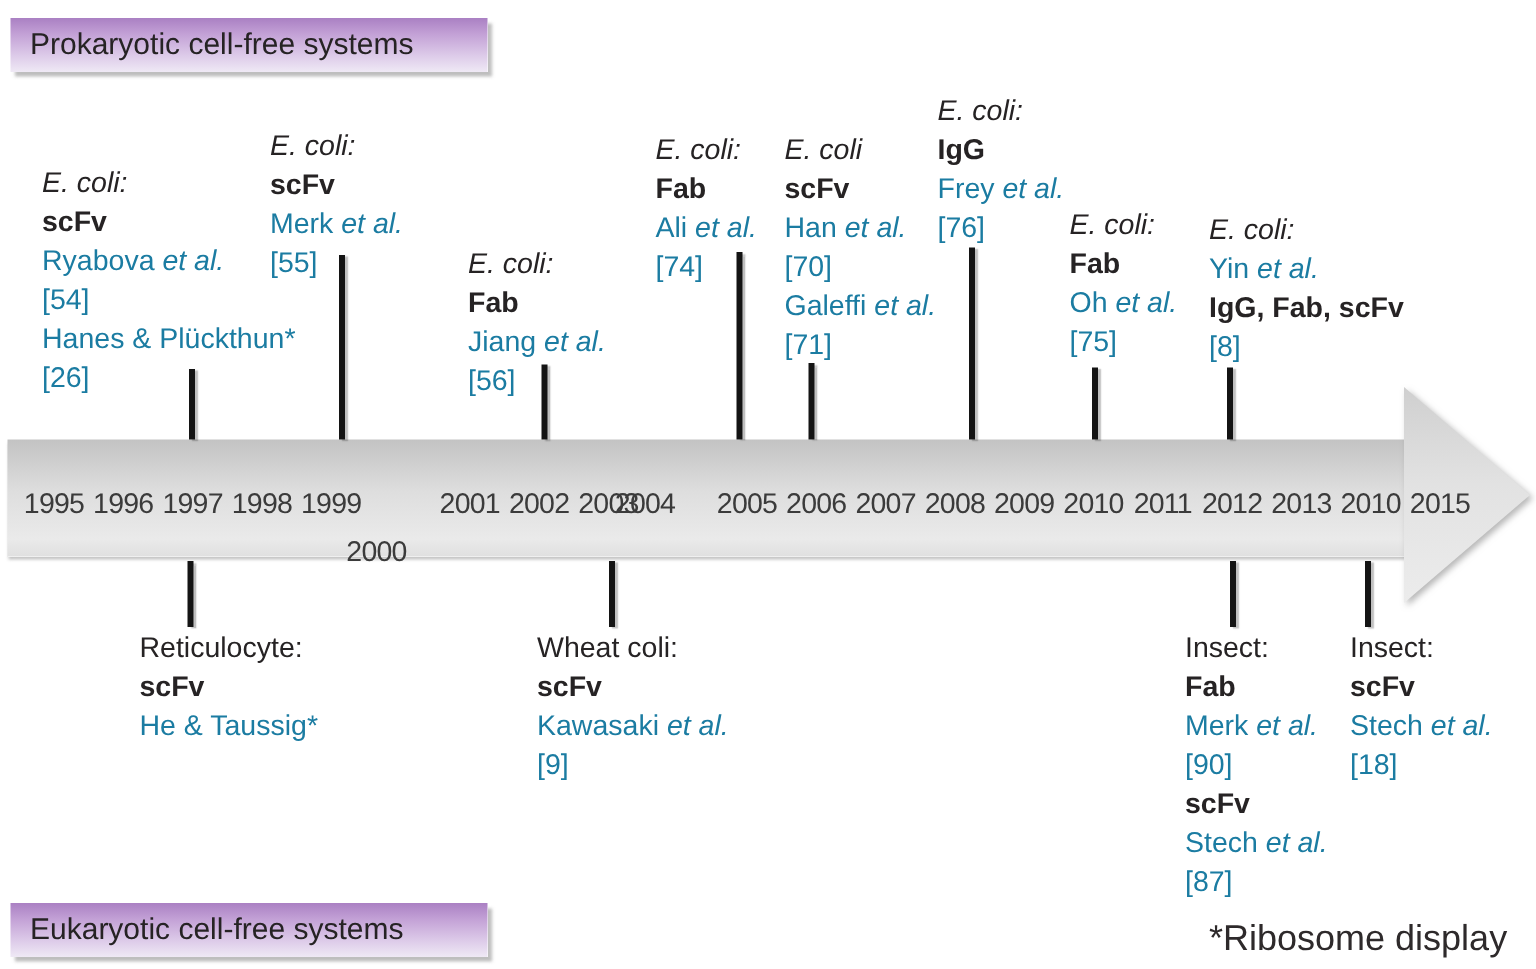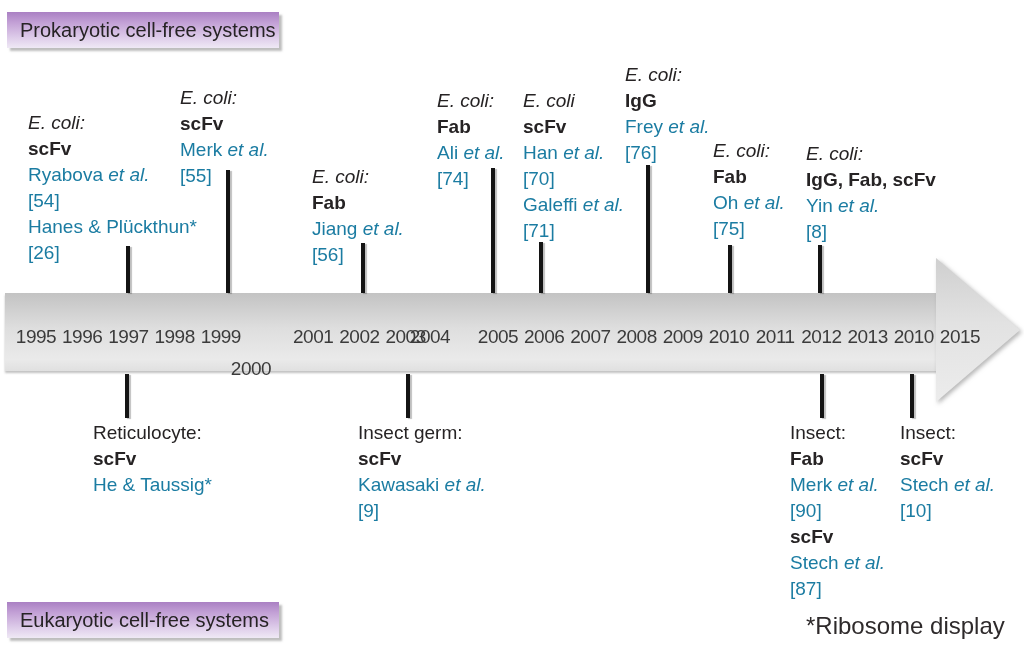--- a/index.html
+++ b/index.html
@@ -6,21 +6,21 @@
     --teal:#1b7ca2;
     --dark:#262324;
     --years:#3b3b3b;
   }
   html,body{margin:0;padding:0;background:#ffffff;}
   .figure{
     position:relative;width:1024px;height:646px;background:#ffffff;
     font-family:"Liberation Sans",sans-serif;overflow:hidden;
   }
   .sys-box{
-    position:absolute;width:272px;height:36px;box-sizing:border-box;
+    position:absolute;width:318px;height:36px;box-sizing:border-box;
     padding-left:13px;font-size:20px;line-height:36px;color:var(--dark);
     background:linear-gradient(180deg,#aa80c3 0%,#c3a1d6 30%,#ddcbe9 70%,#efe9f5 100%);
     box-shadow:3px 3px 2px rgba(125,125,125,0.5);
   }
   .band{
     position:absolute;left:5px;top:293px;width:933px;height:78px;
     background:linear-gradient(180deg,#c3c3c3 0%,#dedede 45%,#eaeaea 85%,#e0e0e0 100%);
     box-shadow:0 2px 2px rgba(120,120,120,0.45);
   }
   .arrow-wrap{
@@ -137,54 +137,54 @@
       <div class="tick" style="left: 728px; top: 245px; height: 48px;"></div>
       <div class="event-block" style="left: 713px; top: 138px;">
         <div class="line species"><span>E. coli:</span></div>
         <div class="line format"><span>Fab</span></div>
         <div class="line authors"><span>Oh </span><span class="it">et al.</span></div>
         <div class="line ref"><span>[75]</span></div>
       </div>
       <div class="tick" style="left: 818px; top: 245px; height: 48px;"></div>
       <div class="event-block" style="left: 806px; top: 141px;">
         <div class="line species"><span>E. coli:</span></div>
+        <div class="line authors"><span>Yin </span><span class="it">et al.</span></div>
         <div class="line format"><span>IgG, Fab, scFv</span></div>
-        <div class="line authors"><span>Yin </span><span class="it">et al.</span></div>
         <div class="line ref"><span>[8]</span></div>
       </div>
     </div>
   <div>
       <div class="tick" style="left: 125px; top: 374px; height: 44px;"></div>
       <div class="event-block" style="left: 93px; top: 420px;">
         <div class="line host"><span>Reticulocyte:</span></div>
         <div class="line format"><span>scFv</span></div>
         <div class="line authors"><span>He &amp; Taussig*</span></div>
       </div>
       <div class="tick" style="left: 406px; top: 374px; height: 44px;"></div>
       <div class="event-block" style="left: 358px; top: 420px;">
-        <div class="line host"><span>Insect germ:</span></div>
+        <div class="line host"><span>Wheat coli:</span></div>
         <div class="line format"><span>scFv</span></div>
         <div class="line authors"><span>Kawasaki </span><span class="it">et al.</span></div>
         <div class="line ref"><span>[9]</span></div>
       </div>
       <div class="tick" style="left: 820px; top: 374px; height: 44px;"></div>
       <div class="event-block" style="left: 790px; top: 420px;">
         <div class="line host"><span>Insect:</span></div>
         <div class="line format"><span>Fab</span></div>
         <div class="line authors"><span>Merk </span><span class="it">et al.</span></div>
         <div class="line ref"><span>[90]</span></div>
         <div class="line format"><span>scFv</span></div>
         <div class="line authors"><span>Stech </span><span class="it">et al.</span></div>
         <div class="line ref"><span>[87]</span></div>
       </div>
       <div class="tick" style="left: 910px; top: 374px; height: 44px;"></div>
       <div class="event-block" style="left: 900px; top: 420px;">
         <div class="line host"><span>Insect:</span></div>
         <div class="line format"><span>scFv</span></div>
         <div class="line authors"><span>Stech </span><span class="it">et al.</span></div>
-        <div class="line ref"><span>[10]</span></div>
+        <div class="line ref"><span>[18]</span></div>
       </div>
     </div>
 
   <div class="sys-box" style="left:7px;top:602px;">Eukaryotic cell-free systems</div>
 
   <div class="footnote">*Ribosome display</div>
 </div>
 
 </body></html>

